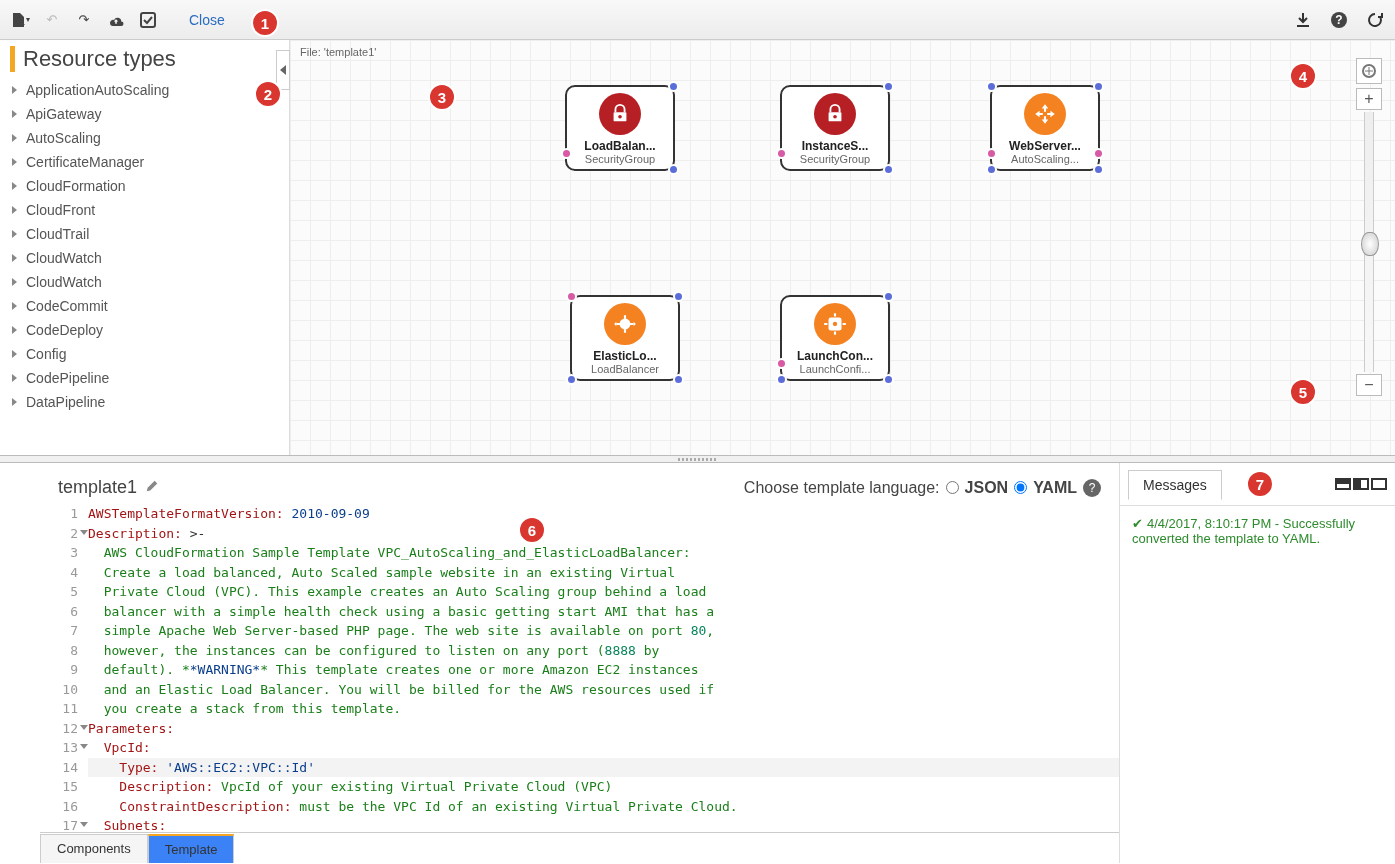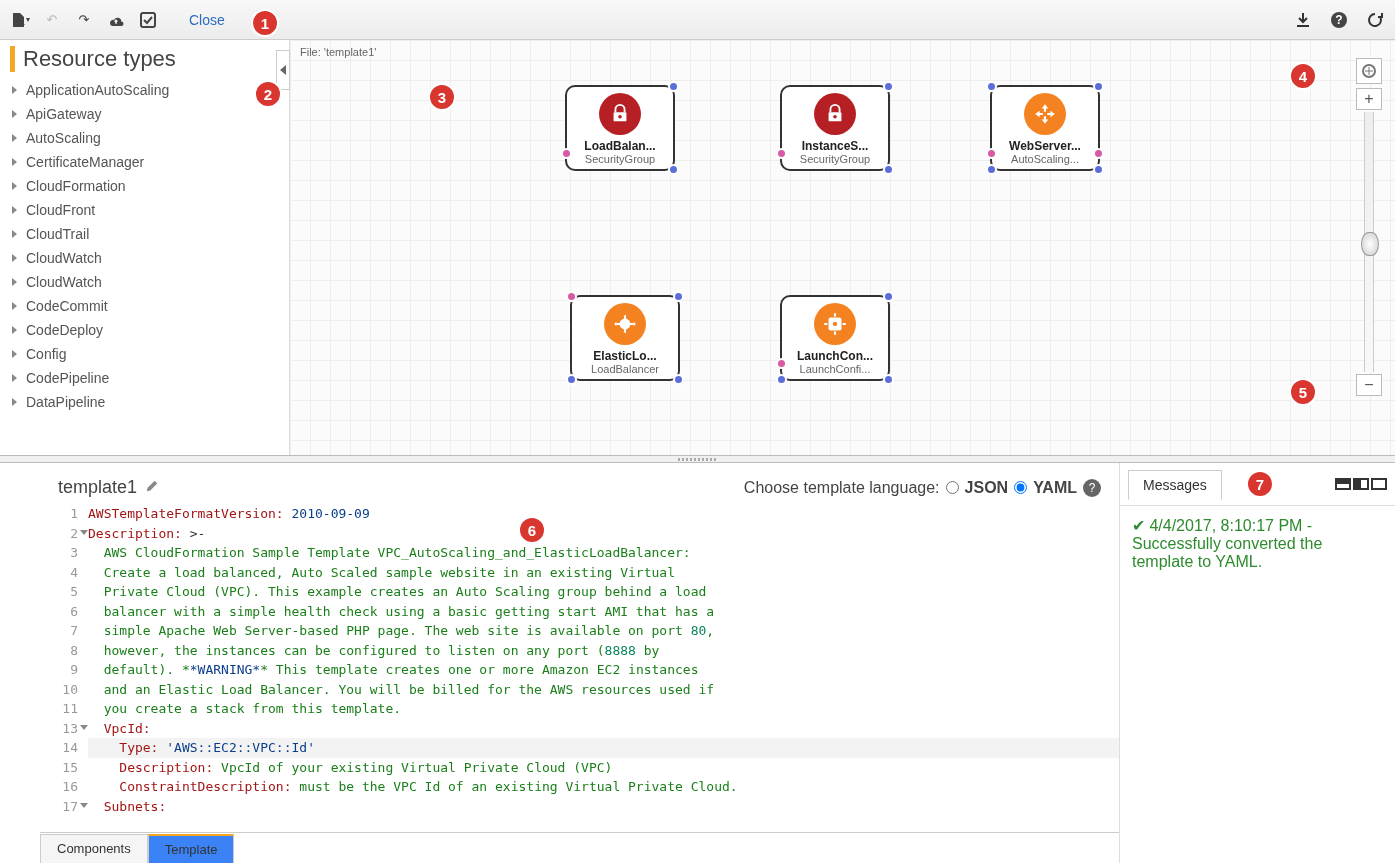--- a/index.html
+++ b/index.html
@@ -93,21 +93,21 @@
 
 .editor-tabs { border-top: 1px solid #ccc; display: flex; text-align: center; }
 .etab { padding: 6px 16px; border: 1px solid #ccc; border-bottom: none; background: #f5f5f5; font-size: 13px; cursor: pointer; position: relative; top: 1px; }
 .etab.active { background: #3b82f6; border-bottom: 1px solid #fff; font-weight: normal; border-top: 2px solid #f5a623; }
 
 .messages-pane { width: 275px; display: flex; flex-direction: column; }
 .messages-header { display: flex; align-items: center; padding: 6px 8px; border-bottom: 1px solid #ddd; }
 .mtab { border: 1px solid #ccc; padding: 6px 14px; font-size: 14px; background: #fff; border-bottom-color: #fff; position: relative; top: 1px; }
 .layout-icons { margin-left: auto; display: flex; gap: 2px; }
 .layout-icons span { width: 16px; height: 12px; border: 2px solid #333; display: inline-block; cursor: pointer; }
-.msg-body { padding: 10px 12px; font-size: 16px; color: #2e8b2e; }
+.msg-body { padding: 10px 12px; font-size: 13px; color: #2e8b2e; }
 .msg-body .check { color: #2e8b2e; margin-right: 4px; }
 
 
 .type-list::-webkit-scrollbar, .code-area::-webkit-scrollbar { width: 16px; }
 .type-list::-webkit-scrollbar-thumb, .code-area::-webkit-scrollbar-thumb { background: #c8c8c8; border: 3px solid #f0f0f0; border-radius: 2px; }
 .type-list::-webkit-scrollbar-track, .code-area::-webkit-scrollbar-track { background: #f0f0f0; }
 </style>
 </head>
 <body>
 
@@ -377,20 +377,21 @@
         <div class="code-line"><div class="gutter fold">2</div><div class="code-content"><span class="tok-key">Description:</span> &gt;-</div></div>
         <div class="code-line"><div class="gutter">3</div><div class="code-content">  <span class="tok-str">AWS CloudFormation Sample Template VPC_AutoScaling_and_ElasticLoadBalancer:</span></div></div>
         <div class="code-line"><div class="gutter">4</div><div class="code-content">  <span class="tok-str">Create a load balanced, Auto Scaled sample website in an existing Virtual</span></div></div>
         <div class="code-line"><div class="gutter">5</div><div class="code-content">  <span class="tok-str">Private Cloud (VPC). This example creates an Auto Scaling group behind a load</span></div></div>
         <div class="code-line"><div class="gutter">6</div><div class="code-content">  <span class="tok-str">balancer with a simple health check using a basic getting start AMI that has a</span></div></div>
         <div class="code-line"><div class="gutter">7</div><div class="code-content">  <span class="tok-str">simple Apache Web Server-based PHP page. The web site is available on port </span><span class="tok-num">80</span><span class="tok-str">,</span></div></div>
         <div class="code-line"><div class="gutter">8</div><div class="code-content">  <span class="tok-str">however, the instances can be configured to listen on any port (</span><span class="tok-num">8888</span><span class="tok-str"> by</span></div></div>
         <div class="code-line"><div class="gutter">9</div><div class="code-content">  <span class="tok-str">default). *</span><span class="tok-kw">*WARNING*</span><span class="tok-str">* This template creates one or more Amazon EC2 instances</span></div></div>
         <div class="code-line"><div class="gutter">10</div><div class="code-content">  <span class="tok-str">and an Elastic Load Balancer. You will be billed for the AWS resources used if</span></div></div>
         <div class="code-line"><div class="gutter">11</div><div class="code-content">  <span class="tok-str">you create a stack from this template.</span></div></div>
+        <div class="code-line"><div class="gutter fold">12</div><div class="code-content"><span class="tok-key">Parameters:</span></div></div>
         <div class="code-line"><div class="gutter fold">13</div><div class="code-content">  <span class="tok-key">VpcId:</span></div></div>
         <div class="code-line"><div class="gutter">14</div><div class="code-content hl">    <span class="tok-key">Type:</span> <span class="tok-kw">'AWS::EC2::VPC::Id'</span></div></div>
         <div class="code-line"><div class="gutter">15</div><div class="code-content">    <span class="tok-key">Description:</span> <span class="tok-str">VpcId of your existing Virtual Private Cloud (VPC)</span></div></div>
         <div class="code-line"><div class="gutter">16</div><div class="code-content">    <span class="tok-key">ConstraintDescription:</span> <span class="tok-str">must be the VPC Id of an existing Virtual Private Cloud.</span></div></div>
         <div class="code-line"><div class="gutter fold">17</div><div class="code-content">  <span class="tok-key">Subnets:</span></div></div>
       </div>
     <div class="editor-tabs">
       <div class="etab">Components</div>
       <div class="etab active">Template</div>
     </div>

